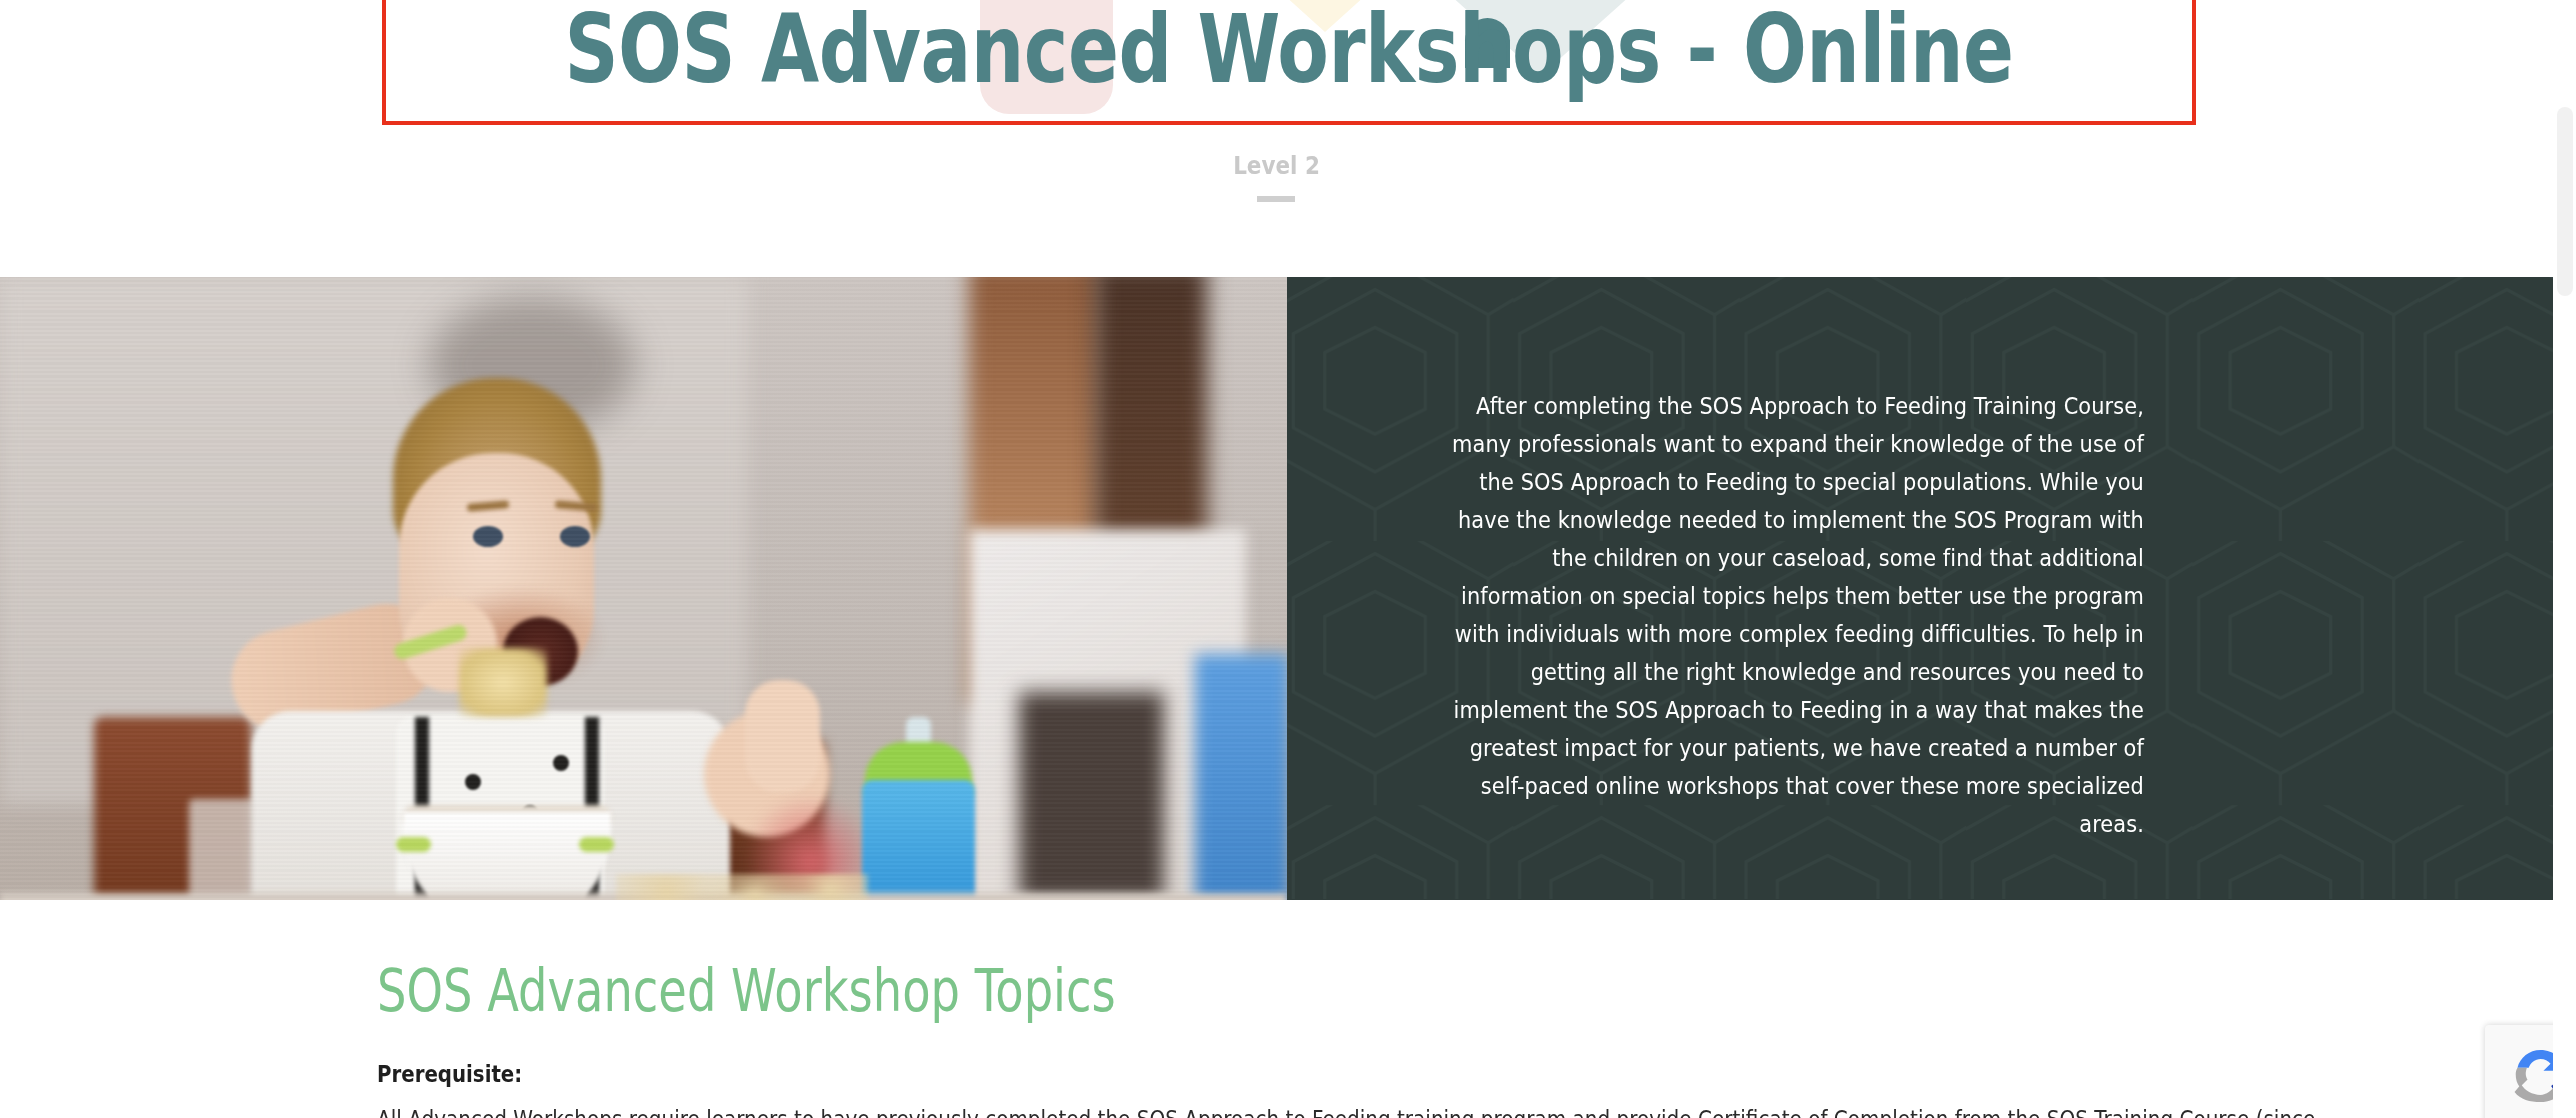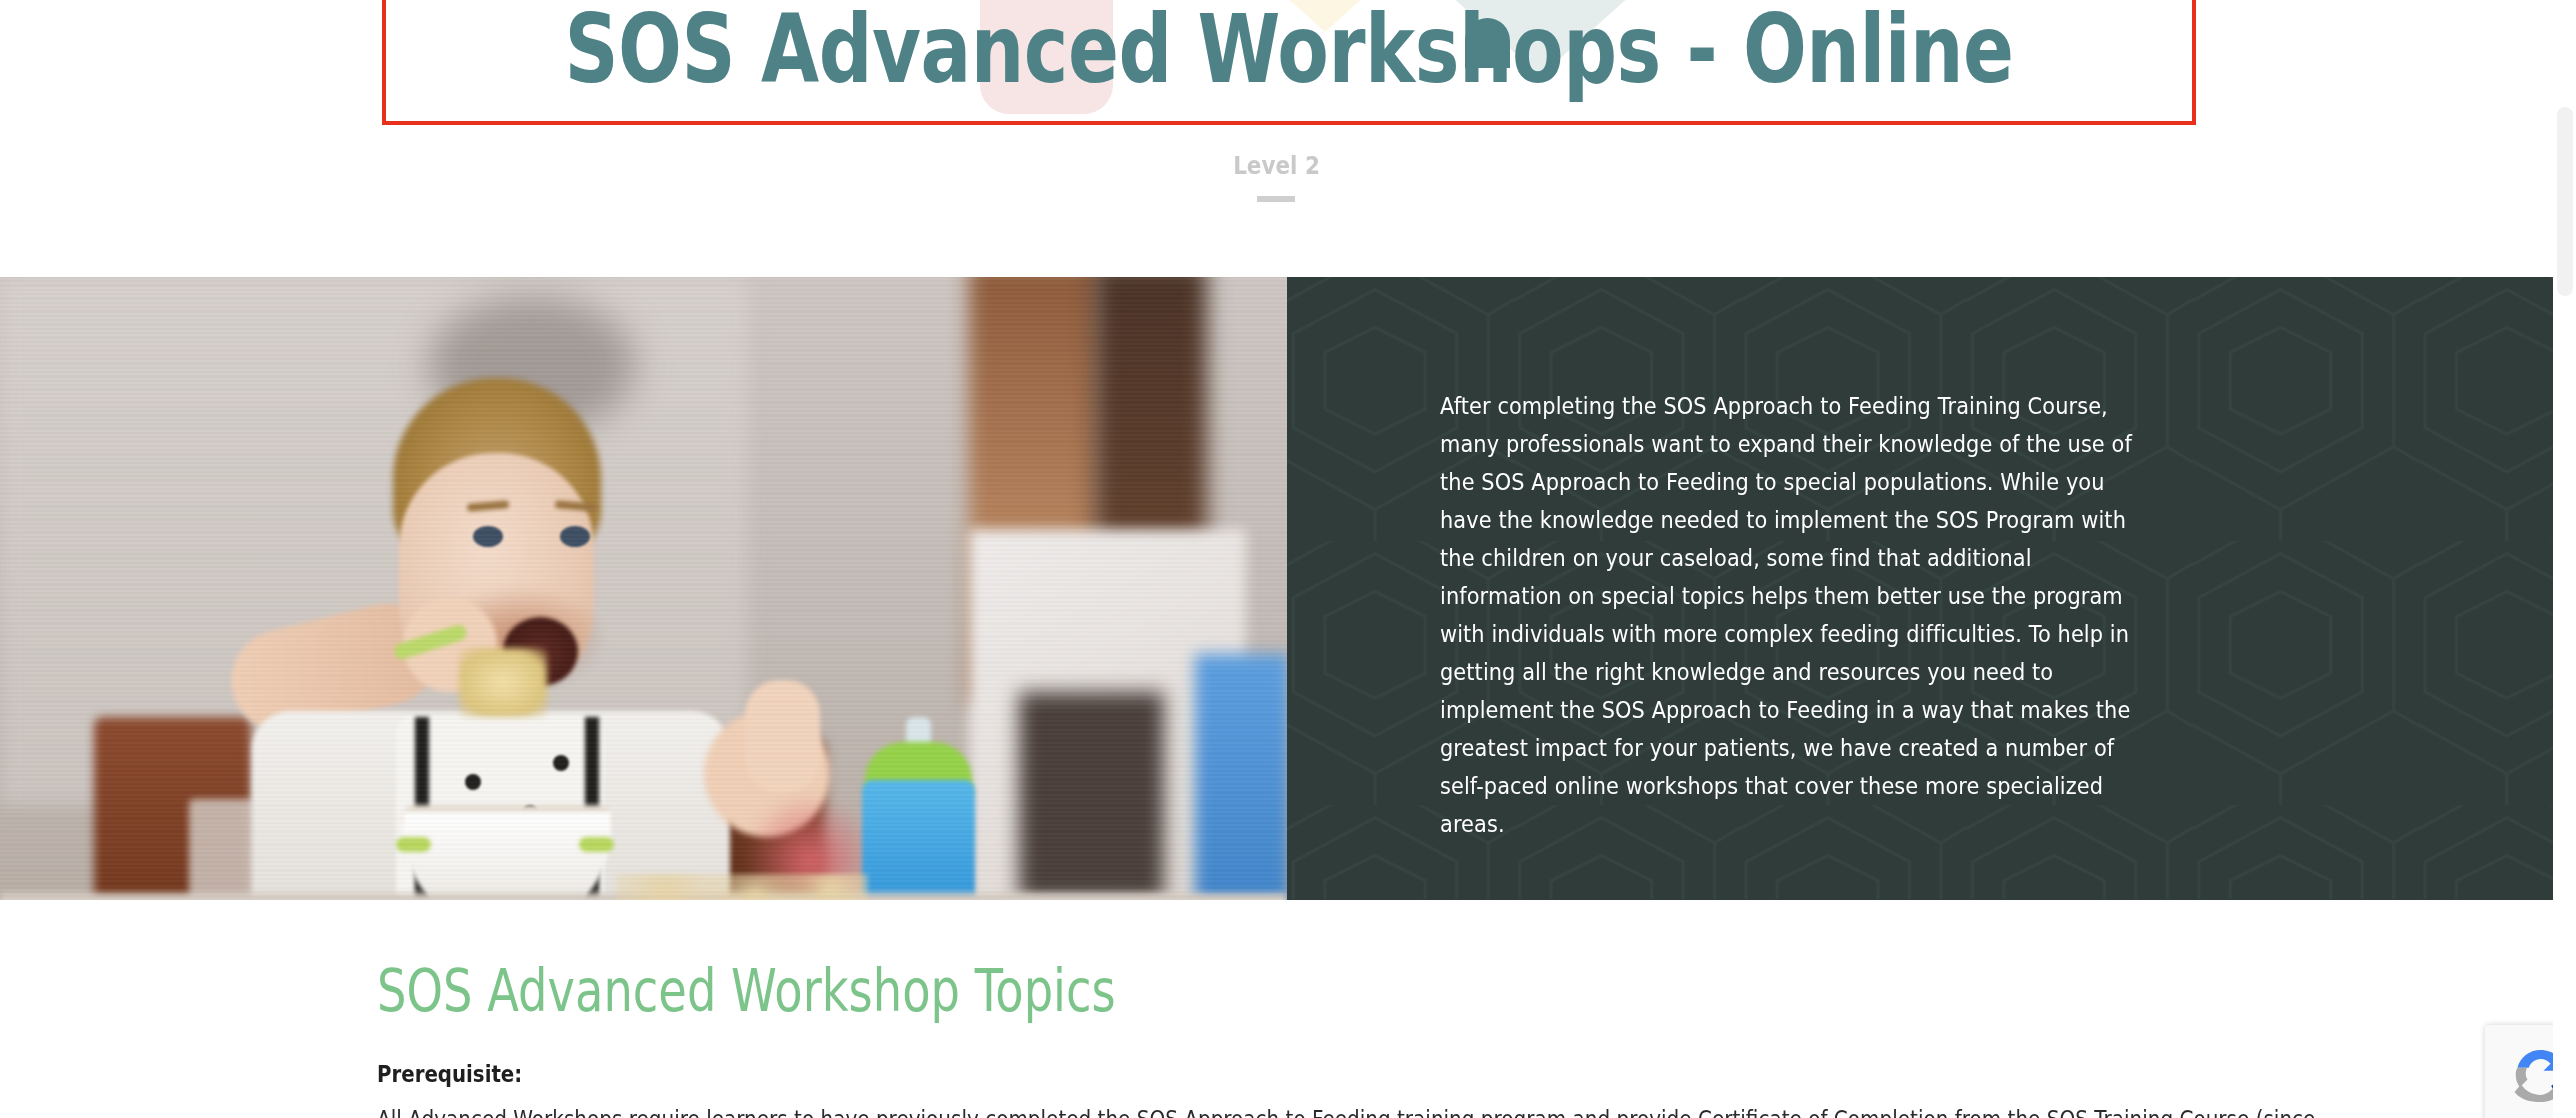--- a/index.html
+++ b/index.html
@@ -92,20 +92,21 @@
     background:#cfcfcf;
     z-index:5;
   }
 
   
   .hero-section {
     position:absolute;
     left:0; top:277px;
     width:2576px; height:623px;
     z-index:2;
+    text-align:right;
   }
 
   
   .photo {
     position:absolute;
     left:0; top:0;
     width:1287px; height:623px;
     overflow:hidden;
     background:
       linear-gradient(180deg,#cdc6c2 0%, #c3bbb6 55%, #b9aea6 100%);

